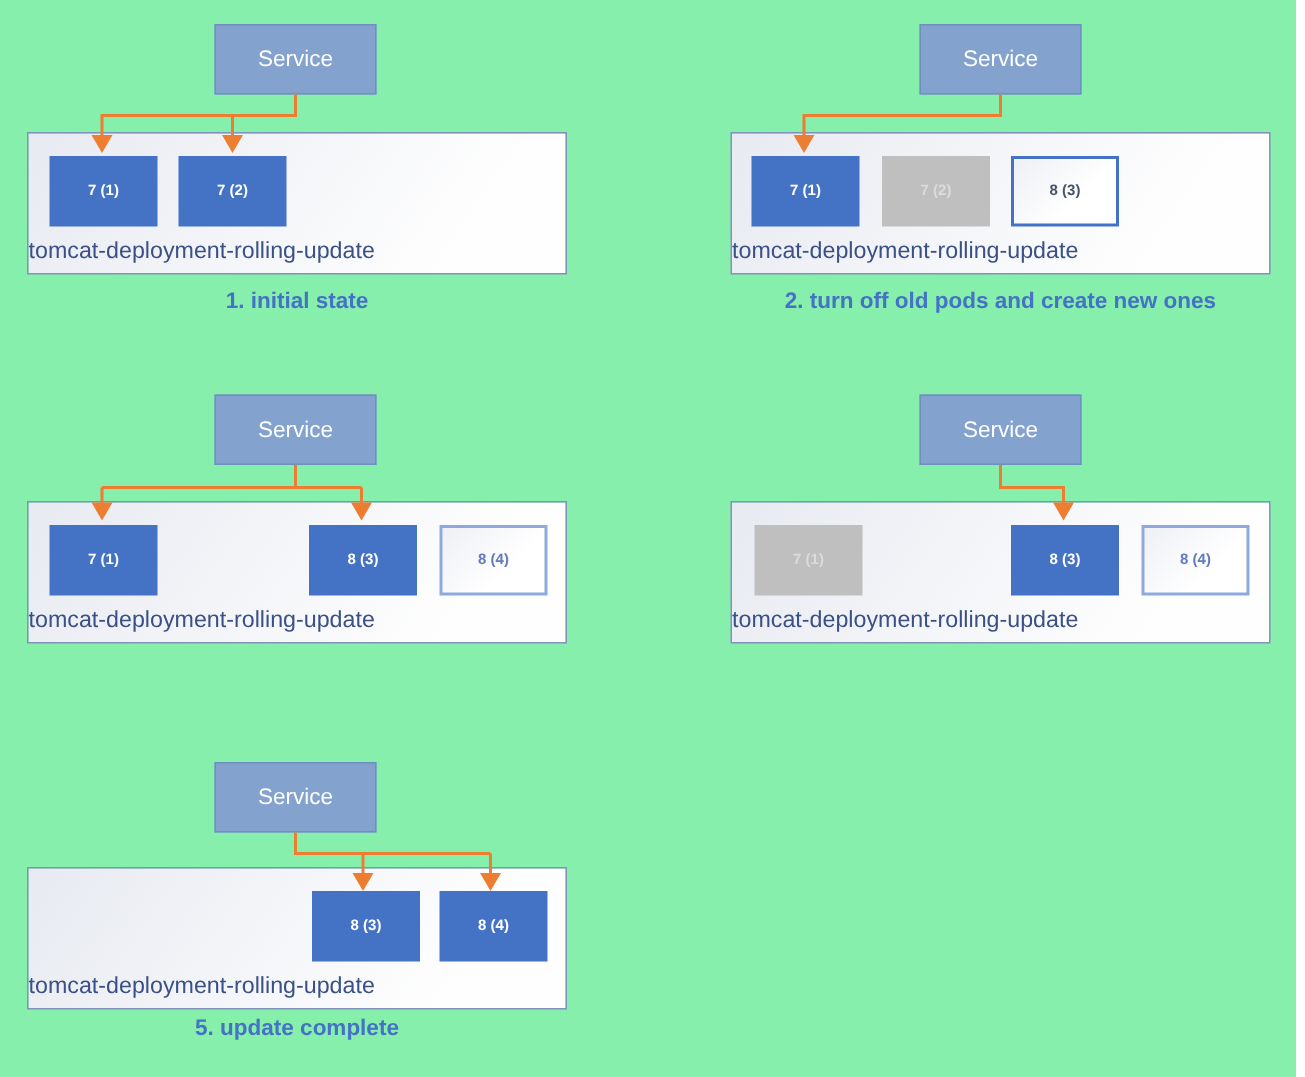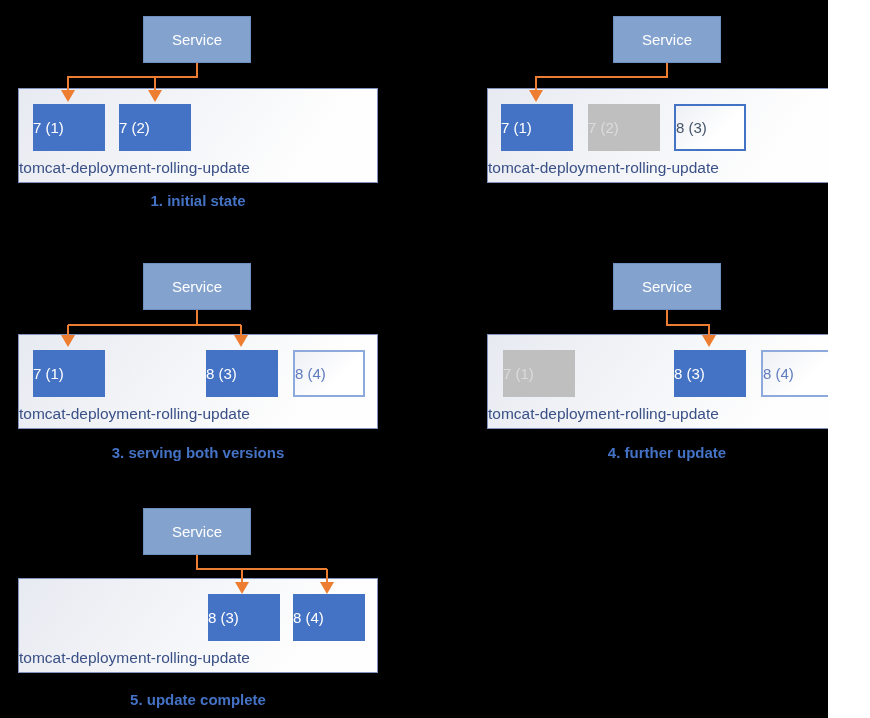--- a/index.html
+++ b/index.html
@@ -1,22 +1,23 @@
 <!DOCTYPE html>
 <html style="--service-fill: #83A2CE; --service-border: #6E90C1; --service-text: #FFFFFF; --pod-active-fill: #4472C4; --pod-active-text: #FFFFFF; --pod-off-fill: #BFBFBF; --pod-off-text: #DBDBDB; --pod-new-border: #8EA9DB; --pod-new-text: #607BBE; --pod-new-strong-border: #4472C4; --pod-new-strong-text: #44546A; --arrow: #ED7D31; --deployment-border: #8193BD; --deployment-fill-start: #E7EAF1; --deployment-fill-end: #FEFEFE; --label-text: #3A5086; --caption-text: #4472C4;"><head>
 <meta charset="utf-8">
 <style>
   html, body { margin: 0; padding: 0; background: #ffffff; }
   body { font-family: "Liberation Sans", sans-serif; }
   #canvas {
     position: relative;
     width: 828px;
     height: 718px;
-    background: #000000;
+    background: #86efac;
     overflow: hidden;
+    padding-left: 36px;
   }
   .panel { position: absolute; width: 435px; height: 240px; }
   .service {
     position: absolute;
     width: 108px; height: 47px;
     box-sizing: border-box;
     background: var(--service-fill);
     border: 1px solid var(--service-border);
     color: var(--service-text);
     display: flex; align-items: center; justify-content: center;
@@ -32,23 +33,24 @@
     box-sizing: border-box;
     border: 1px solid var(--deployment-border);
     background: linear-gradient(125deg, var(--deployment-fill-start) 0%, var(--deployment-fill-end) 80%);
     z-index: 1;
   }
   .pod {
     position: absolute;
     top: 15px;
     width: 72px; height: 47px;
     box-sizing: border-box;
-    display: flex; align-items: center; justify-content: flex-start;
-    font-size: 15px;
+    display: flex; align-items: center; justify-content: center;
+    font-size: 10px;
     z-index: 2;
+    font-weight: bold;
   }
   .pod[data-variant="active"] { background: var(--pod-active-fill); color: var(--pod-active-text); }
   .pod[data-variant="off"]    { background: var(--pod-off-fill);    color: var(--pod-off-text); }
   .pod[data-variant="new"] {
     background: linear-gradient(135deg, #eef0f5 0%, #ffffff 65%);
     border: 2px solid var(--pod-new-border);
     color: var(--pod-new-text);
   }
   .pod[data-variant="new-strong"] {
     background: linear-gradient(135deg, #eef0f5 0%, #ffffff 65%);
@@ -113,20 +115,21 @@
         <span>7 (1)</span>
       </div>
       <div class="pod" style="left:100px" data-variant="off">
         <span>7 (2)</span>
       </div>
       <div class="pod" style="left:186px" data-variant="new-strong">
         <span>8 (3)</span>
       </div>
       <div class="dlabel">tomcat-deployment-rolling-update</div>
     </div>
+    <div class="caption" style="left:52px;top:192px">2. turn off old pods and create new ones</div>
   </section>
 
   <section class="panel" style="left:0;top:240px">
     <div class="service" style="left:143px;top:23px">
       <span>Service</span>
     </div>
     <svg class="arrows" width="435" height="240" viewBox="0 0 435 240">
       <path class="arrow-line" d="M197,70 L197,85"></path>
       <path class="arrow-line" d="M68,85 L241,85"></path>
       <path class="arrow-line" d="M68,85 L68,96"></path>
@@ -139,21 +142,20 @@
         <span>7 (1)</span>
       </div>
       <div class="pod" style="left:187px" data-variant="active">
         <span>8 (3)</span>
       </div>
       <div class="pod" style="left:274px" data-variant="new">
         <span>8 (4)</span>
       </div>
       <div class="dlabel">tomcat-deployment-rolling-update</div>
     </div>
-    <div class="caption" style="left:18px;top:204px">3. serving both versions</div>
   </section>
 
   <section class="panel" style="left:435px;top:240px">
     <div class="service" style="left:178px;top:23px">
       <span>Service</span>
     </div>
     <svg class="arrows" width="435" height="240" viewBox="0 0 435 240">
       <path class="arrow-line" d="M232,70 L232,85 L274,85 L274,96"></path>
       <polygon class="arrow-head" points="267,95 281,95 274,107"></polygon>
     </svg>
@@ -162,21 +164,20 @@
         <span>7 (1)</span>
       </div>
       <div class="pod" style="left:186px" data-variant="active">
         <span>8 (3)</span>
       </div>
       <div class="pod" style="left:273px" data-variant="new">
         <span>8 (4)</span>
       </div>
       <div class="dlabel">tomcat-deployment-rolling-update</div>
     </div>
-    <div class="caption" style="left:52px;top:204px">4. further update</div>
   </section>
 
   <section class="panel" style="left:0;top:480px">
     <div class="service" style="left:143px;top:28px">
       <span>Service</span>
     </div>
     <svg class="arrows" width="435" height="240" viewBox="0 0 435 240">
       <path class="arrow-line" d="M197,75 L197,89 L327,89"></path>
       <path class="arrow-line" d="M242,89 L242,103"></path>
       <path class="arrow-line" d="M327,89 L327,103"></path>
@@ -185,16 +186,16 @@
     </svg>
     <div class="deployment" style="left:18px;top:98px">
       <div class="pod" style="left:189px" data-variant="active">
         <span>8 (3)</span>
       </div>
       <div class="pod" style="left:274px" data-variant="active">
         <span>8 (4)</span>
       </div>
       <div class="dlabel">tomcat-deployment-rolling-update</div>
     </div>
-    <div class="caption" style="left:18px;top:211px">5. update complete</div>
+    <div class="caption" style="left:18px;top:197px">5. update complete</div>
   </section>
 
 </div>
 
 </body></html>

